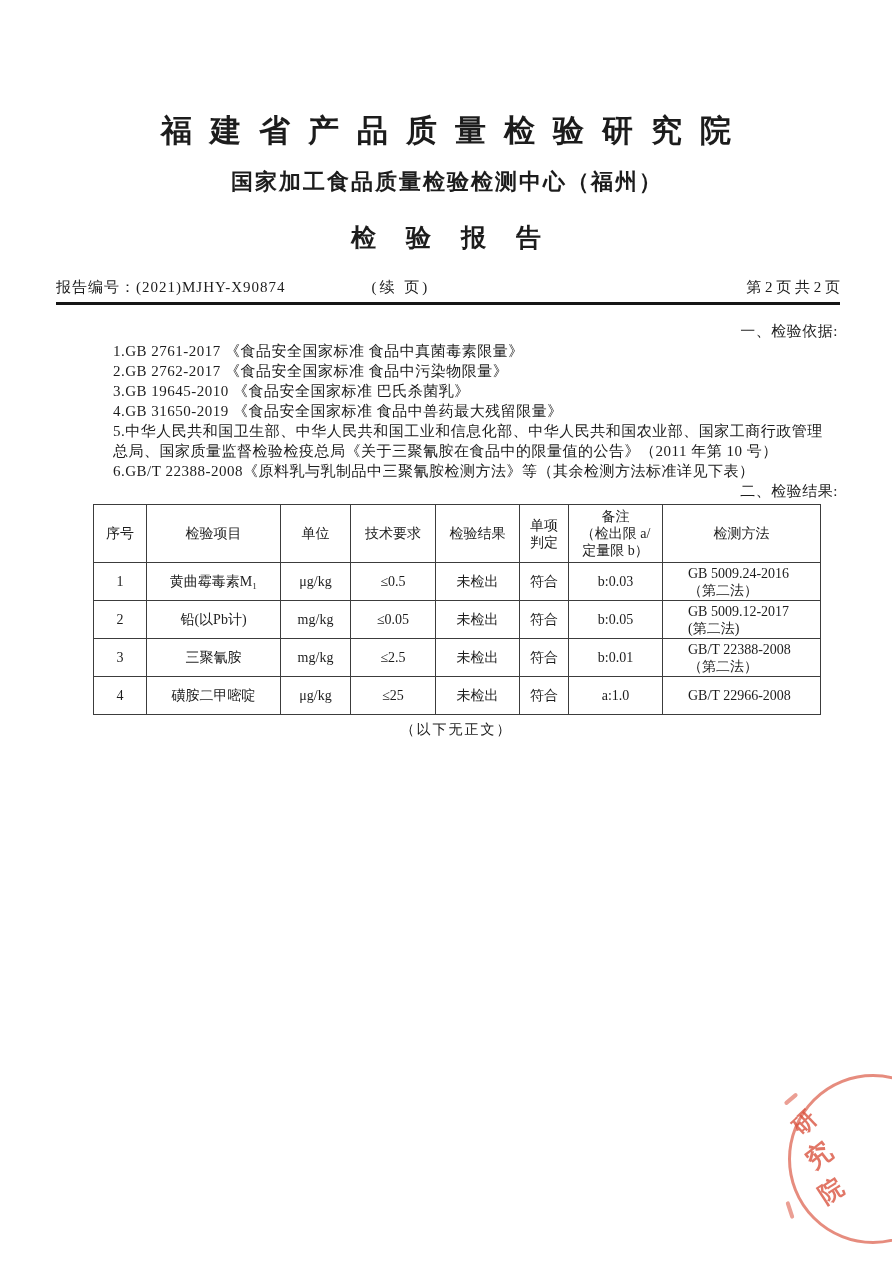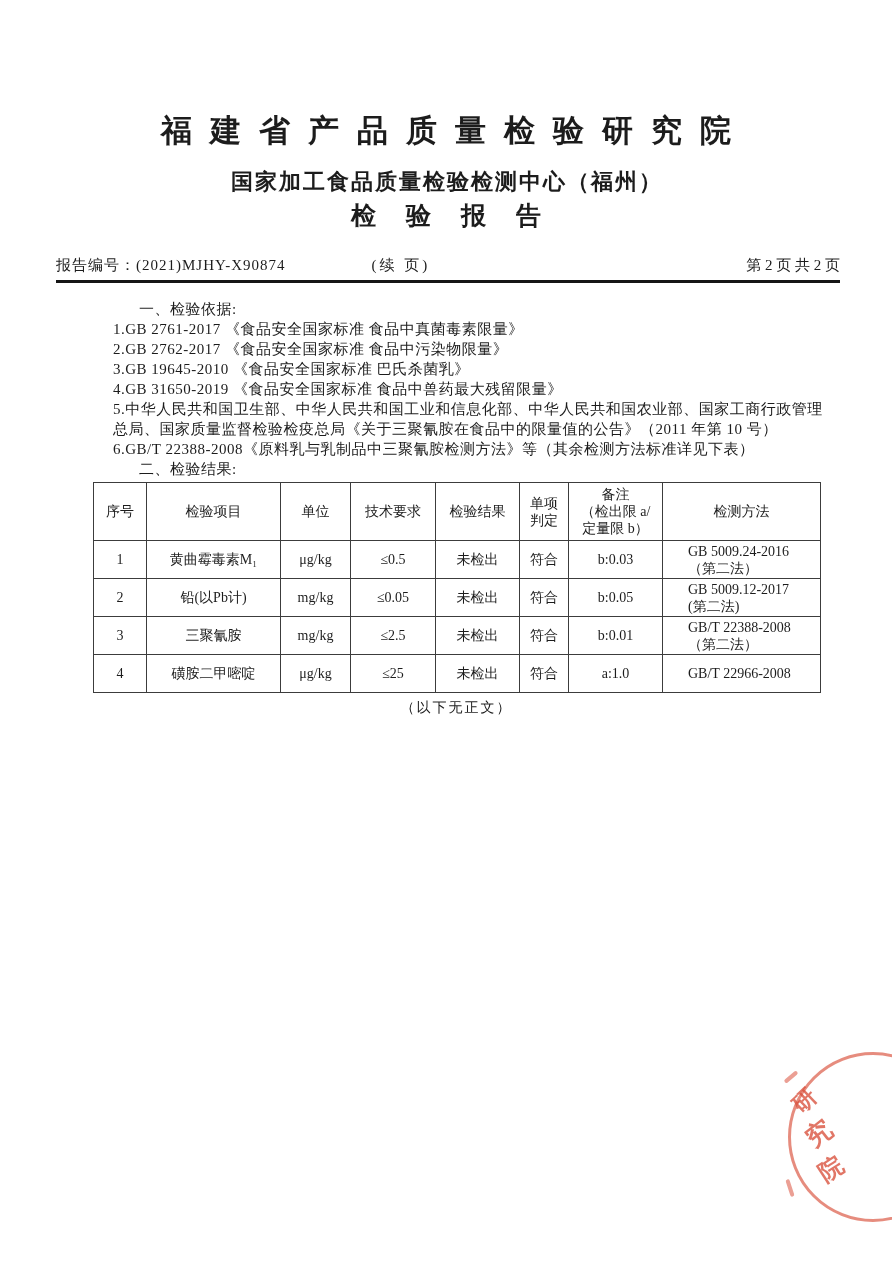--- a/index.html
+++ b/index.html
@@ -15,21 +15,21 @@
     font-family: "Liberation Serif", "DejaVu Serif", serif;
   }
   
   .titles { padding-top: 110px; text-align: center; }
   .org-title {
     font-size: 31px; font-weight: bold; letter-spacing: 18px; text-indent: 18px;
     margin-bottom: 15px; white-space: nowrap;
   }
   .center-title {
     font-size: 22px; font-weight: bold; letter-spacing: 2px; text-indent: 2px;
-    margin-bottom: 2px; white-space: nowrap;
+    margin-bottom: 24px; white-space: nowrap;
   }
   .report-title {
     font-size: 25px; font-weight: bold; letter-spacing: 30px; text-indent: 30px;
     white-space: nowrap;
   }
   
   .meta-row {
     position: relative;
     margin: 24px 52px 0 56px;
     font-size: 15px;
@@ -49,21 +49,21 @@
     height: 3px;
     background: #151515;
   }
   
   .body-text {
     margin: 16px 54px 0 113px;
     font-size: 15px;
     line-height: 20px;
     letter-spacing: 0.5px;
   }
-  .section-heading { margin-left: 26px; }
+  .section-heading { margin-left: 26px; text-align: right; }
   
   .results-table {
     width: 727px;
     margin: 3px 0 0 93px;
     border-collapse: collapse;
     table-layout: fixed;
     font-size: 14px;
   }
   .results-table th, .results-table td {
     border: 1px solid #3c3c3c;

